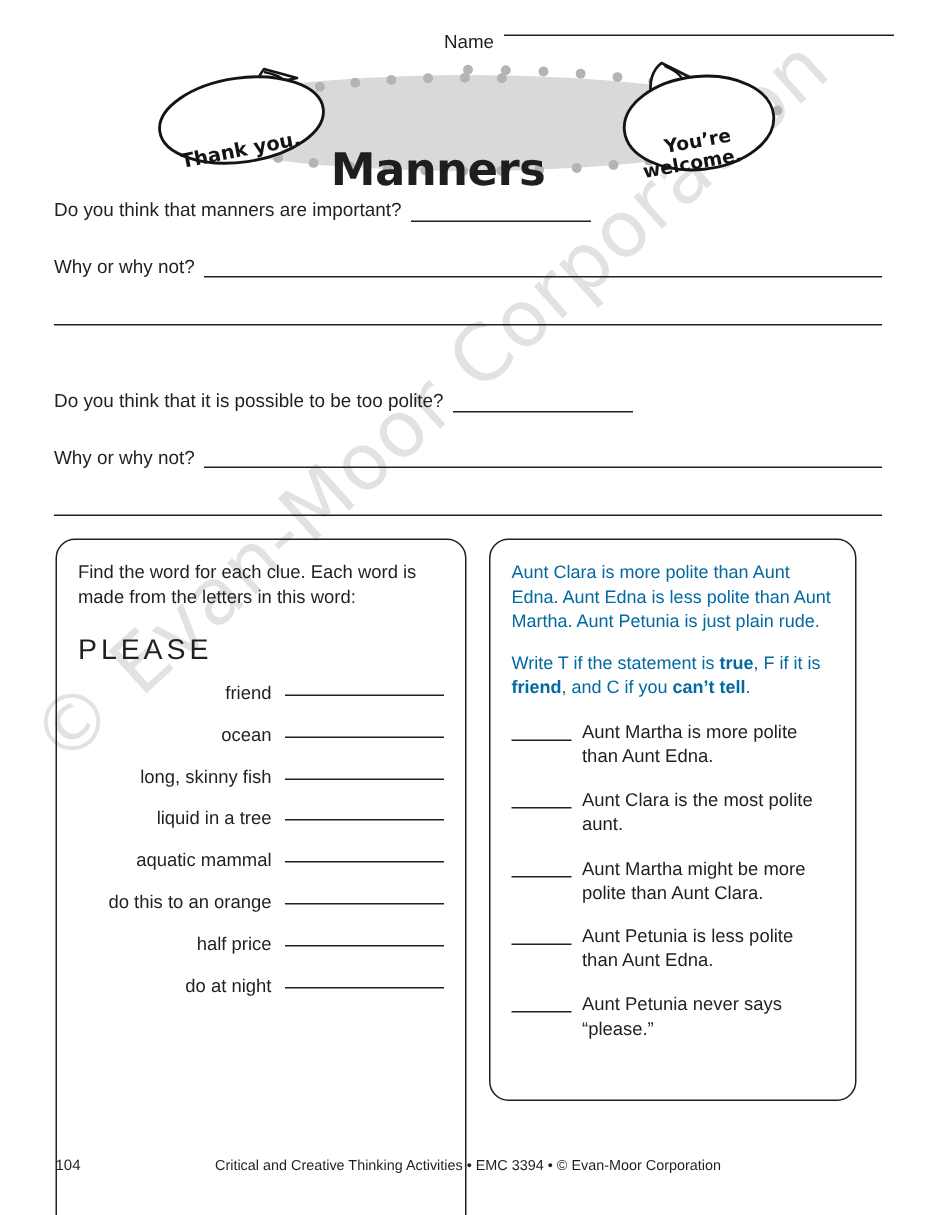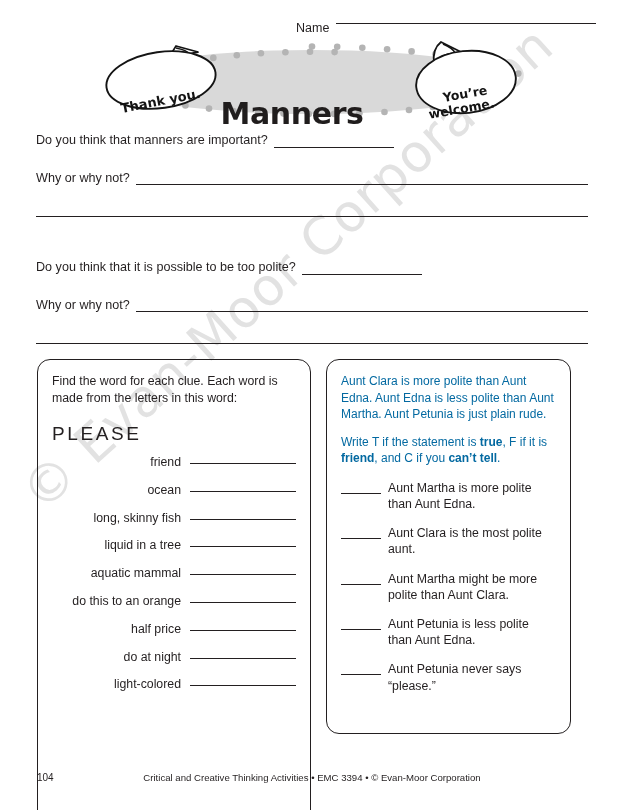--- a/index.html
+++ b/index.html
@@ -414,24 +414,20 @@
             <span class="clue-rule"></span>
           </div>
           <div class="clue-row">
             <span class="clue-label">half price</span>
             <span class="clue-rule"></span>
           </div>
           <div class="clue-row">
             <span class="clue-label">do at night</span>
             <span class="clue-rule"></span>
           </div>
-          <div class="clue-row">
-            <span class="clue-label">light-colored</span>
-            <span class="clue-rule"></span>
-          </div>
         </div>
     </div>
   </div>
 
   <div class="act-box" id="box-right">
     <div class="box-inner">
       <p class="para">Aunt Clara is more polite than Aunt Edna. Aunt Edna is less polite than Aunt Martha. Aunt Petunia is just plain rude.</p>
       <p class="para" id="logic-instruction"><span>Write T if the statement is </span><b>true</b><span>, F if it is </span><b>friend</b><span>, and C if you </span><b>can’t tell</b><span>.</span></p>
       <div class="stmt-list" id="stmt-list">
           <div class="stmt-row">

